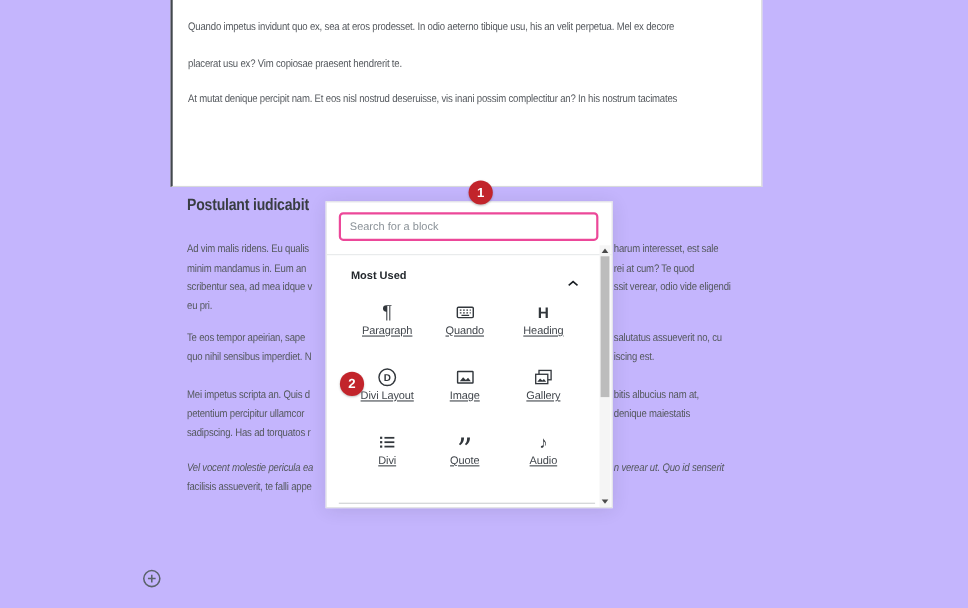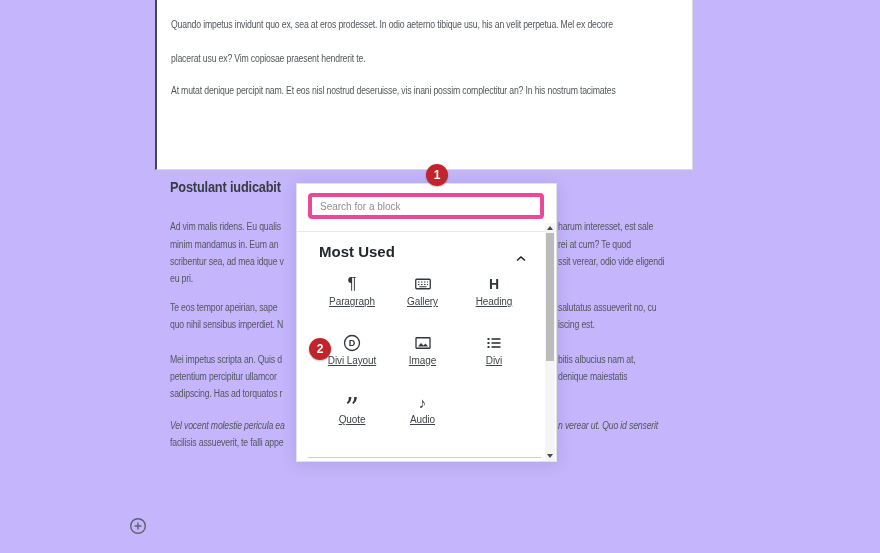--- a/index.html
+++ b/index.html
@@ -20,26 +20,26 @@
 
   
   .heading{position:absolute;left:170px;top:176px;margin:0;line-height:22px;
            font-size:15px;font-weight:bold;color:#383d42;letter-spacing:-0.2px;
            transform:scaleX(.85);transform-origin:0 50%;white-space:pre;}
 
   
   .popup{position:absolute;left:296px;top:183px;width:259px;height:277px;background:#fff;
          border:1px solid #e0e2e5;box-shadow:0 2px 16px rgba(30,35,40,.12);z-index:10;}
   .search{position:absolute;left:11px;top:9px;width:236px;height:26px;box-sizing:border-box;
-          border:4px solid #ec4899;border-radius:4px;padding:0 8px;font-size:10px;color:#32373c;
+          border:2px solid #ec4899;border-radius:4px;padding:0 8px;font-size:10px;color:#32373c;
           font-family:"Liberation Sans","DejaVu Sans",sans-serif;outline:none;background:#fff;}
   .search::placeholder{color:#8b9298;}
   .pdivider{position:absolute;left:0;top:47px;width:100%;height:1px;background:#e7e9ea;}
   .section-header{position:absolute;left:0;top:55px;width:248px;height:26px;cursor:pointer;}
-  .section-label{position:absolute;left:22px;top:0;line-height:26px;font-size:15px;font-weight:bold;color:#23282d;}
+  .section-label{position:absolute;left:22px;top:0;line-height:26px;font-size:10px;font-weight:bold;color:#23282d;}
   .chev{position:absolute;left:218px;top:10px;}
 
   .grid{position:absolute;left:20px;top:88px;width:215px;display:grid;
         grid-template-columns:70px 71px 72px;grid-auto-rows:59px;}
   .tile{display:flex;flex-direction:column;align-items:center;background:none;border:none;
         padding:0;margin:0;cursor:pointer;font-family:inherit;}
   .icn{height:24px;width:100%;display:flex;align-items:center;justify-content:center;
        color:#32373c;overflow:hidden;}
   .lbl{margin-top:0;font-size:10px;color:#41464c;letter-spacing:-0.1px;text-decoration:underline;}
   .i-para{font-size:17px;line-height:20px;}
@@ -115,21 +115,21 @@
     <span class="lbl">Paragraph</span>
   </button>
 
   <button class="tile">
     <span class="icn">
             <svg width="20" height="20" viewBox="0 0 20 20">
               <rect x="2.75" y="5.25" width="14.5" height="9.5" rx="1" fill="none" stroke="#32373c" stroke-width="1.3"></rect>
               <path d="M5 8h1.5M8 8h1.5M11 8h1.5M14 8h1M5 10.5h1.5M8 10.5h1.5M11 10.5h1.5M14 10.5h1M6.5 12.7h7" stroke="#32373c" stroke-width="1.1"></path>
             </svg>
           </span>
-    <span class="lbl">Gallery</span>
+    <span class="lbl">Quando</span>
   </button>
 
   <button class="tile">
     <span class="icn">
             <span class="i-head">H</span>
           </span>
     <span class="lbl">Heading</span>
   </button>
 
   <button class="tile">
@@ -145,20 +145,30 @@
   <button class="tile">
     <span class="icn">
             <svg width="20" height="20" viewBox="0 0 20 20">
               <rect x="3" y="4.75" width="14" height="10.5" rx="0.5" fill="none" stroke="#32373c" stroke-width="1.3"></rect>
               <path d="M5 13.5l3-3.5 2.5 2.5 2-2 2.5 3z" fill="#32373c"></path>
             </svg>
           </span>
     <span class="lbl">Image</span>
   </button>
 
+  <button class="tile">
+    <span class="icn">
+            <svg width="20" height="20" viewBox="0 0 20 20">
+              <rect x="6" y="3.75" width="11" height="8.5" fill="none" stroke="#32373c" stroke-width="1.2"></rect>
+              <rect x="3" y="7.25" width="11" height="8.5" fill="#fff" stroke="#32373c" stroke-width="1.2"></rect>
+              <path d="M4.5 14l2.5-3 2 2 1.5-1.5 2 2.5z" fill="#32373c"></path>
+            </svg>
+          </span>
+    <span class="lbl">Gallery</span>
+  </button>
 
   <button class="tile">
     <span class="icn">
             <svg width="20" height="20" viewBox="0 0 20 20">
               <g fill="#32373c">
                 <rect x="3.5" y="5" width="2" height="2"></rect>
                 <rect x="3.5" y="9" width="2" height="2"></rect>
                 <rect x="3.5" y="13" width="2" height="2"></rect>
                 <rect x="7.5" y="5.2" width="9" height="1.6"></rect>
                 <rect x="7.5" y="9.2" width="9" height="1.6"></rect>

